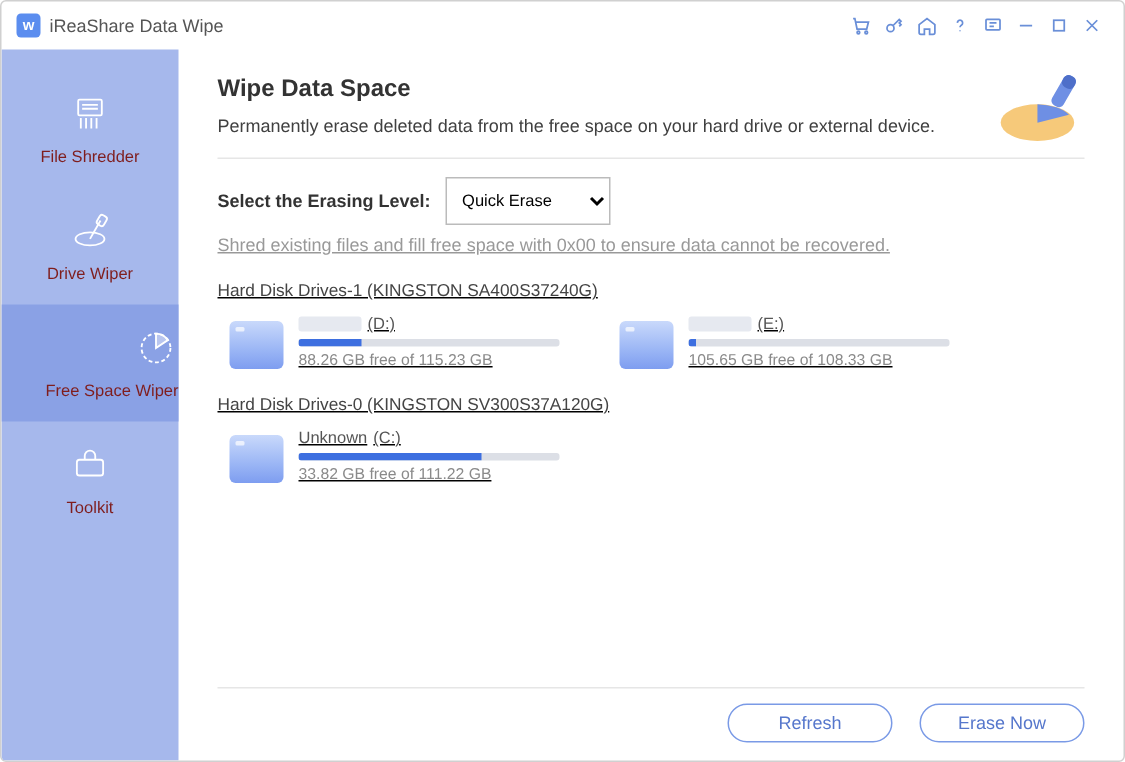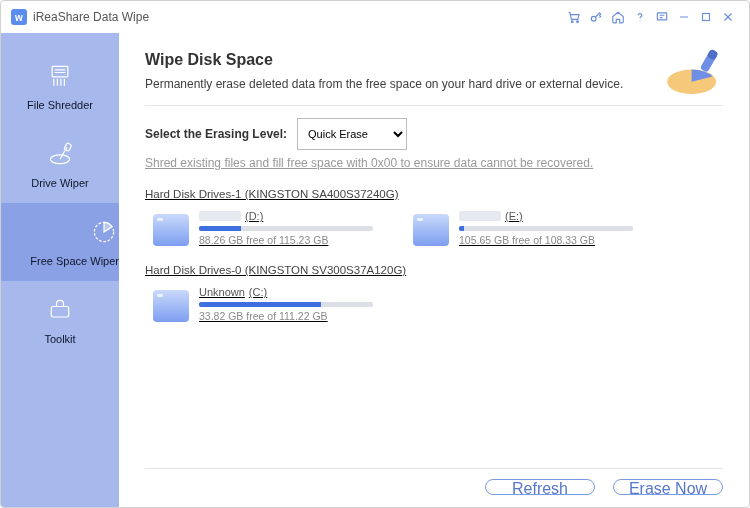--- a/index.html
+++ b/index.html
@@ -5,21 +5,21 @@
   * { margin: 0; padding: 0; box-sizing: border-box; font-family: "Segoe UI", Arial, sans-serif; }
   body { background: #fff; width: 750px; height: 508px; overflow: hidden; border: 1px solid #d0d0d0; border-radius: 4px; }
   .titlebar { height: 32px; display: flex; align-items: center; padding: 0 10px; }
   .titlebar .logo { width: 16px; height: 16px; background: #5b8def; border-radius: 3px; display: flex; align-items: center; justify-content: center; color: #fff; font-size: 10px; font-weight: bold; margin-right: 6px; }
   .titlebar .title { font-size: 12px; color: #555; }
   .titlebar .spacer { flex: 1; }
   .titlebar .icon { width: 22px; height: 22px; display: flex; align-items: center; justify-content: center; color: #6a8fd8; cursor: pointer; }
   .titlebar .icon svg { width: 14px; height: 14px; }
   .body { display: flex; height: calc(100% - 32px); }
   .sidebar { width: 118px; background: #a6b8ec; display: flex; flex-direction: column; padding-top: 14px; }
-  .side-item { height: 78px; display: flex; flex-direction: column; align-items: center; justify-content: center; color: #0f172a; cursor: pointer; gap: 8px; }
+  .side-item { height: 78px; display: flex; flex-direction: column; align-items: center; justify-content: center; color: #7f1d1d; cursor: pointer; gap: 8px; }
   .side-item.active { background: #8aa1e5; align-items: flex-end; }
   .side-item .ico { width: 30px; height: 30px; display: flex; align-items: center; justify-content: center; }
   .side-item .ico svg { width: 28px; height: 28px; stroke: #fff; fill: none; stroke-width: 1.4; }
   .side-item .lbl { font-size: 11px; }
   .main { flex: 1; padding: 18px 26px 12px 26px; position: relative; display: flex; flex-direction: column; }
   .main h1 { font-size: 16px; font-weight: bold; color: #333; }
   .main .subtitle { font-size: 12px; color: #404040; margin-top: 8px; }
   .hero-icon { position: absolute; right: 18px; top: 10px; width: 70px; height: 60px; }
   .divider { border: none; border-top: 1px solid #e6e6e6; margin: 14px 0 12px; }
   .sel-row { display: flex; align-items: center; gap: 10px; }
@@ -32,21 +32,21 @@
   .drive { display: flex; gap: 10px; width: 220px; cursor: pointer; }
   .drive-icon { width: 36px; height: 32px; border-radius: 4px; background: linear-gradient(180deg,#c9d9fb 0%,#9bb6f5 60%,#7e9df0 100%); position: relative; margin-top: 4px; }
   .drive-icon::after { content:""; position:absolute; left:4px; top:4px; width:6px; height:3px; background:#fff; border-radius:1px; opacity:.7; }
   .drive-info { flex: 1; }
   .drive-name { font-size: 11px; color: #555; display: flex; align-items: center; gap: 4px; }
   .blur { display:inline-block; width: 42px; height: 10px; background: #e6e9f0; filter: blur(0.4px); border-radius:2px; }
   .bar { width: 100%; height: 5px; background: #dcdfe6; border-radius: 2px; margin: 4px 0 3px; overflow: hidden; }
   .bar-fill { height: 100%; background: #3d6fe0; }
   .drive-free { font-size: 10.5px; color: #8a8a8a; }
   .footer { margin-top: auto; border-top: 1px solid #e6e6e6; padding-top: 10px; display: flex; justify-content: flex-end; gap: 18px; }
-  .btn { min-width: 110px; height: 16px; border: 1px solid #7a9ae6; border-radius: 13px; background: #fff; color: #5677cc; font-size: 16px; cursor: pointer; }
+  .btn { min-width: 110px; height: 26px; border: 1px solid #7a9ae6; border-radius: 13px; background: #fff; color: #5677cc; font-size: 12px; cursor: pointer; }
 </style>
 </head>
 <body>
 
 <div class="titlebar">
   <div class="logo">w</div>
   <div class="title">iReaShare Data Wipe</div>
   <div class="spacer"></div>
   <div class="icon">
       <svg viewBox="0 0 24 24" fill="none" stroke="currentColor" stroke-width="2">
@@ -142,21 +142,21 @@
     </div>
   </div>
 
   <div class="main">
     <svg class="hero-icon" viewBox="0 0 80 60">
         <ellipse cx="35" cy="40" rx="28" ry="14" fill="#f6c97a"></ellipse>
         <path d="M35 26 a28 14 0 0 1 24 8 L35 40 Z" fill="#6e8fe4"></path>
         <rect x="50" y="3" width="10" height="26" rx="4" transform="rotate(30 55 16)" fill="#6e8fe4"></rect>
         <rect x="50" y="3" width="10" height="10" rx="4" transform="rotate(30 55 16)" fill="#4e6fc9"></rect>
       </svg>
-    <h1>Wipe Disk Space</h1>
+    <h1>Wipe Data Space</h1>
     <div class="subtitle">Permanently erase deleted data from the free space on your hard drive or external device.</div>
     <hr class="divider">
     <div class="sel-row">
       <span class="lbl">Select the Erasing Level:</span>
       <select>
         <option>Quick Erase</option>
       </select>
     </div>
     <div class="sel-desc">Shred existing files and fill free space with 0x00 to ensure data cannot be recovered.</div>
 

